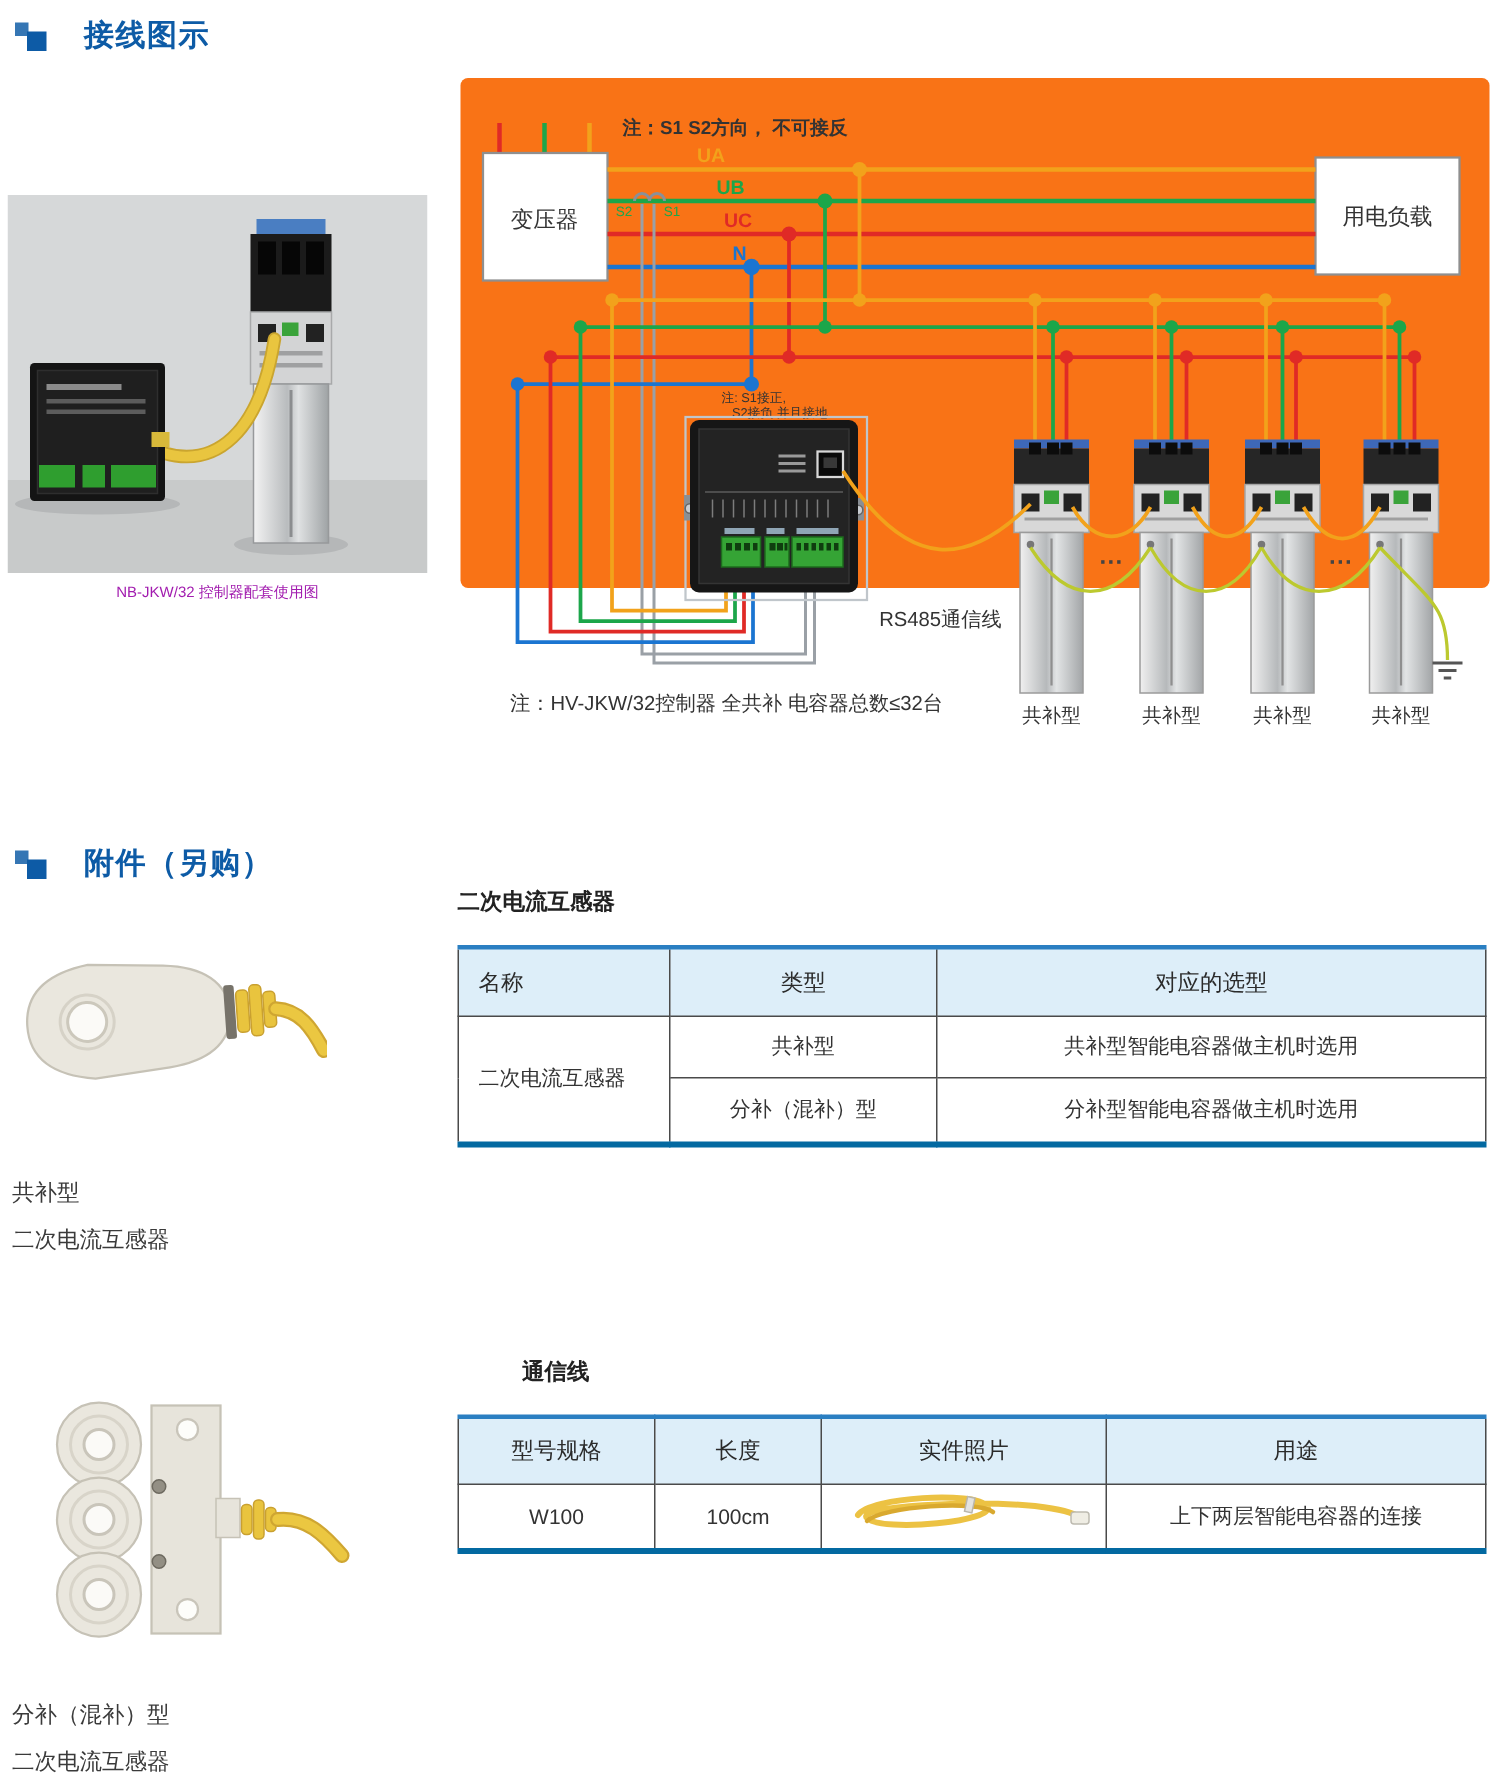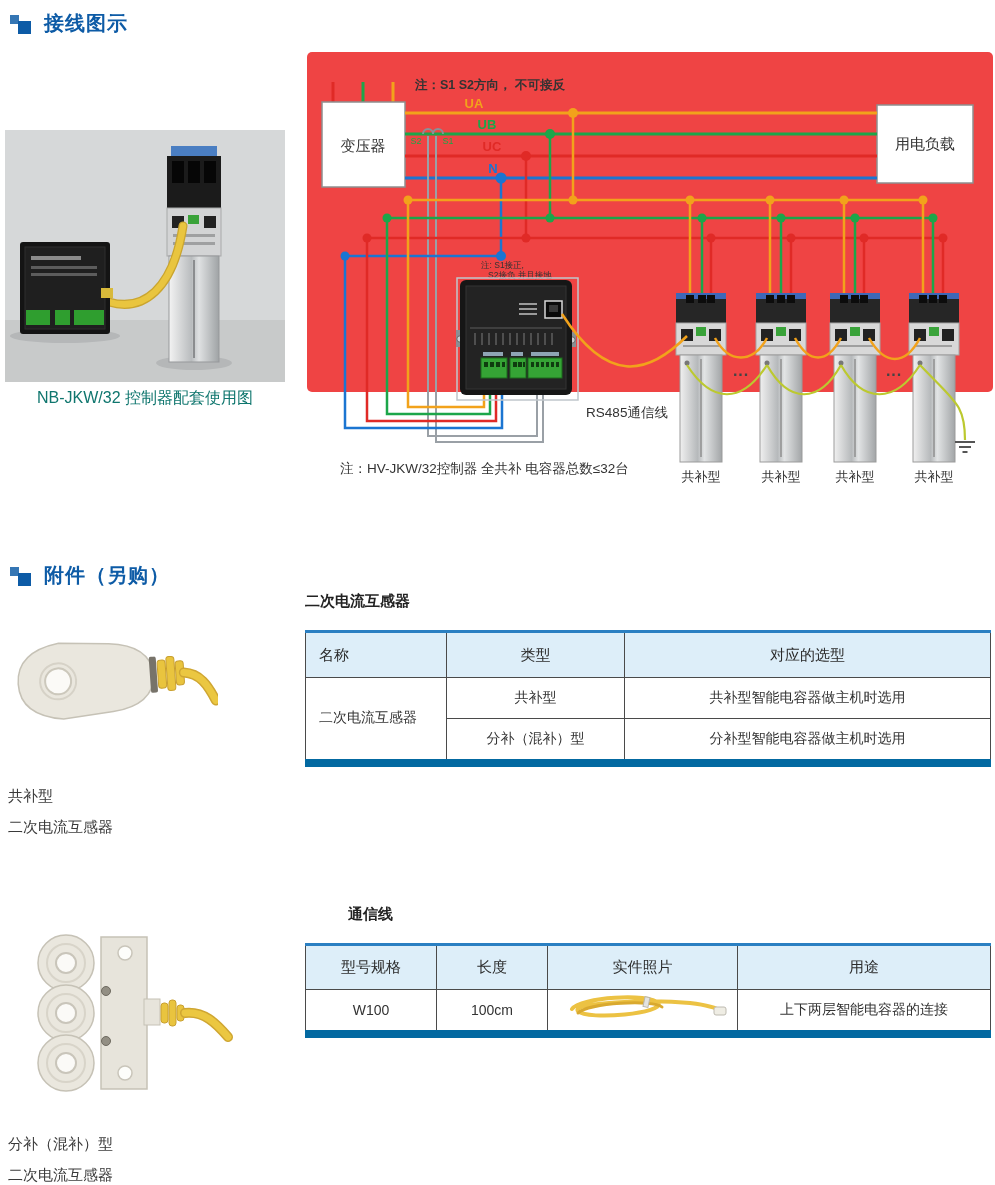--- a/index.html
+++ b/index.html
@@ -1,33 +1,33 @@
 <!DOCTYPE html>
 <html><head>
 <meta charset="utf-8">
 <style>
   html,body{margin:0;padding:0;background:#fff;}
   body{width:995px;height:1185px;position:relative;font-family:"Liberation Sans","DejaVu Sans",sans-serif;color:#333;}
   .abs{position:absolute;}
   
-  .sec-head{display:flex;align-items:center;gap:12px;text-align:right;}
+  .sec-head{display:flex;align-items:center;gap:24px;text-align:right;}
   .sec-head .txt{font-size:20px;font-weight:bold;color:#0d5ba6;letter-spacing:1px;}
   .sq-icon{position:relative;width:22px;height:23px;flex:0 0 22px;}
   .sq-icon .s1{position:absolute;left:0;top:3px;width:9px;height:9px;background:#3576b4;}
   .sq-icon .s2{position:absolute;left:8px;top:9px;width:13px;height:13px;background:#0d5ba6;}
   
-  .panel{left:307px;top:52px;width:686px;height:340px;background:#ef4444;border-radius:5px;}
-  
-  .caption{font-size:16px;color:#0f766e;}
+  .panel{left:307px;top:52px;width:686px;height:340px;background:#f97316;border-radius:5px;}
+  
+  .caption{font-size:10px;color:#a21caf;}
   .cap-lines{line-height:31px;font-size:15px;color:#3a3a3a;}
   
   .subhead{font-size:15px;font-weight:bold;color:#222;}
   
   table.doc{border-collapse:collapse;table-layout:fixed;width:685px;background:#fff;}
-  table.doc{border-top:3px solid #2a7fc2;border-bottom:8px solid #0369a1;}
+  table.doc{border-top:3px solid #2a7fc2;border-bottom:4px solid #0369a1;}
   table.doc th,table.doc td{border:1px solid #4a4a4a;font-weight:normal;font-size:14px;color:#333;text-align:center;vertical-align:middle;padding:0;}
   table.doc thead th{background:#ddeef9;font-size:15px;color:#2b2b2b;}
   table.doc .lft{text-align:left;padding-left:13px;}
   
   svg text{font-family:"Liberation Sans","DejaVu Sans",sans-serif;}
 </style>
 </head>
 <body>
 
 <div class="abs sec-head" style="left:10px;top:10px;">

